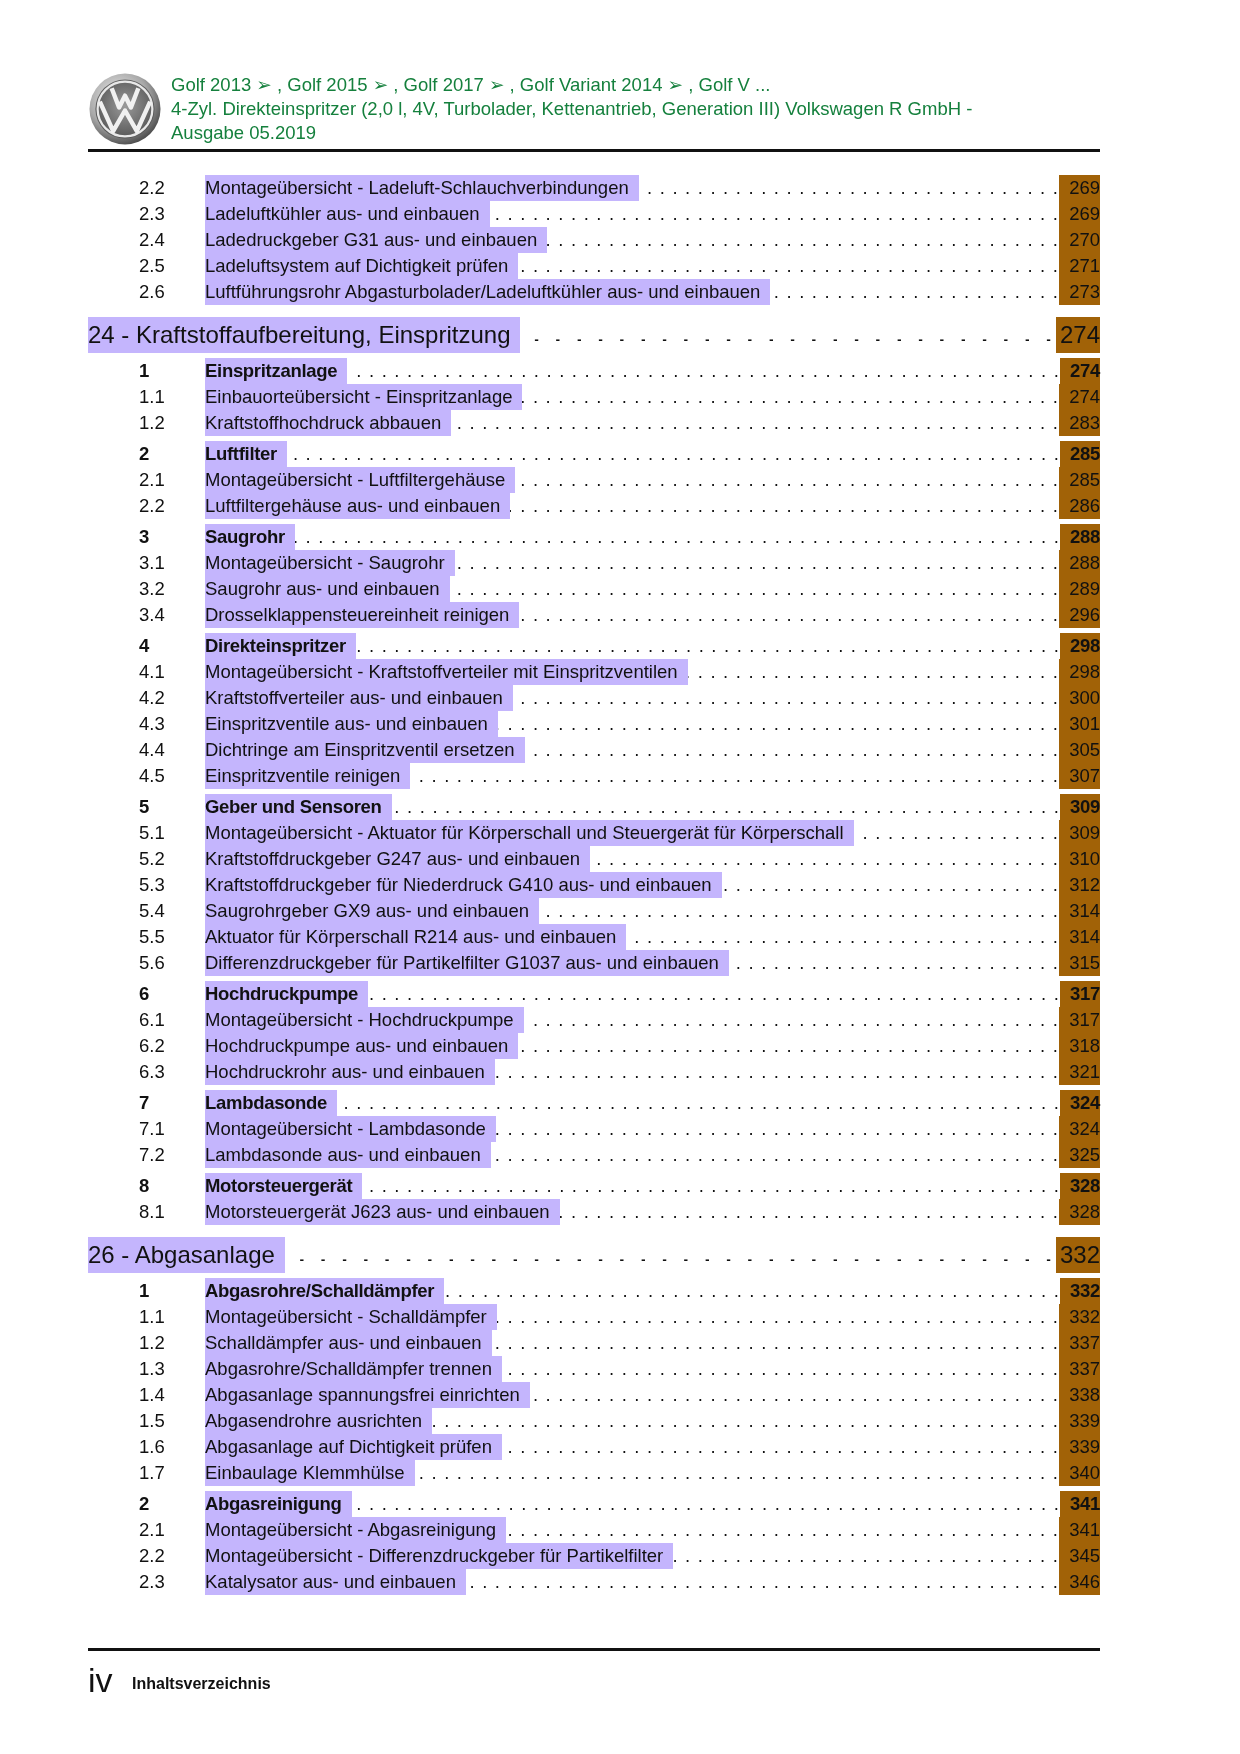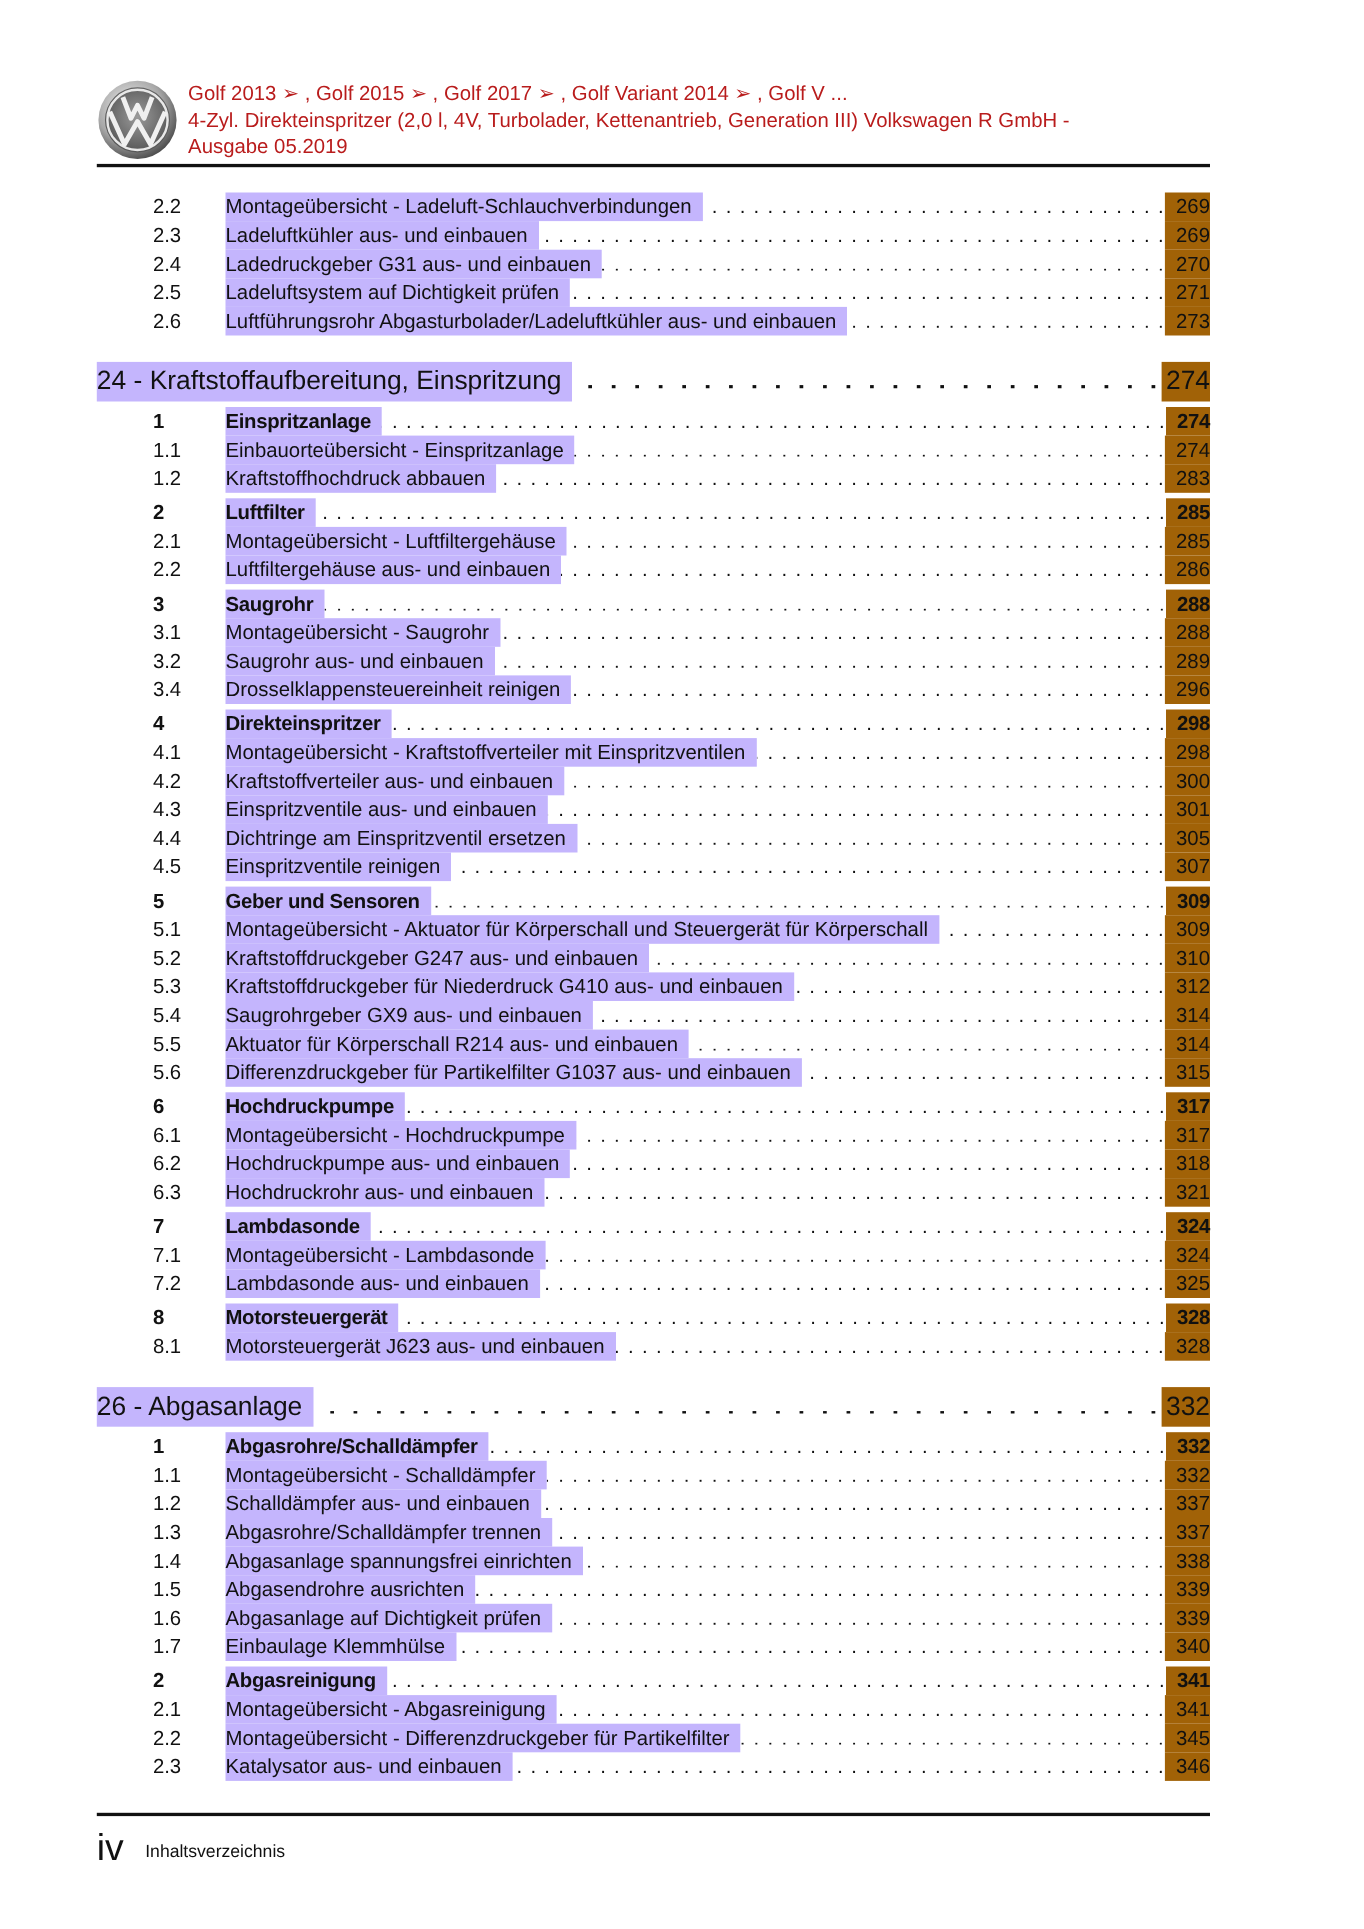--- a/index.html
+++ b/index.html
@@ -1,45 +1,45 @@
 <!DOCTYPE html>
 <html><head>
 <meta charset="utf-8">
 <style>
   html, body { margin: 0; padding: 0; background: #ffffff; }
   body { width: 1240px; height: 1754px; position: relative; overflow: hidden;
          font-family: "Liberation Sans", sans-serif; color: #111; }
   .header { position: absolute; left: 88px; top: 68px; width: 1012px; height: 84px; }
   .logo { position: absolute; left: 0; top: 4px; width: 74px; height: 74px; }
-  .header-text { position: absolute; left: 83px; top: 5px; font-size: 18.5px; line-height: 24px; color: #b91c1c; white-space: nowrap; }
+  .header-text { position: absolute; left: 83px; top: 5px; font-size: 18.5px; line-height: 24px; color: #15803d; white-space: nowrap; }
   .header-rule { position: absolute; left: 88px; top: 149px; width: 1012px; height: 3px; background: #111; }
 
   .toc { position: absolute; left: 88px; top: 175px; width: 1012px; }
   .row { position: relative; display: flex; align-items: center; white-space: nowrap; }
   .row .num { display: inline-block; }
   .row .title { display: inline-block; padding-right: 10px; background: #c4b5fd; position: relative; z-index: 1; }
   .row .leader { flex: 1; overflow: hidden; position: relative; height: 1em; align-self: baseline; }
   .row .leader::before {
     content: ". . . . . . . . . . . . . . . . . . . . . . . . . . . . . . . . . . . . . . . . . . . . . . . . . . . . . . . . . . . . . . . . . . . . . . . . . . . . . . . . . . . . . . . . . . . . . . . . . . . . . . . . . . . . . . . . . . . . . . . . . . . . . . . . . . . . . . . . . . . . . . . . . . . . . . . . . . . . . . . . .";
     position: absolute; right: 0; white-space: nowrap; letter-spacing: 1.2px;
   }
   .row .page { display: inline-block; padding-left: 10px; background: #a16207; text-align: right; }
 
   .row.sub { font-size: 18.5px; height: 26px; line-height: 26px; margin-left: 51px; }
   .row.sub .num { width: 66px; }
   .row.sect { font-size: 18.5px; height: 26px; line-height: 26px; margin-left: 51px; font-weight: bold; margin-top: 5px; letter-spacing: -0.3px; }
   .row.sect .num { width: 66px; }
   .row.sect .leader::before { font-weight: normal; }
-  .row.chap { font-size: 24px; height: 36px; line-height: 36px; margin-left: 0; margin-top: 24px; margin-bottom: 2px; }
+  .row.chap { font-size: 24px; height: 36px; line-height: 36px; margin-left: 0; margin-top: 12px; margin-bottom: 2px; }
   .row.chap .leader::before { letter-spacing: 4px; font-weight: bold; }
   .row.chap .page { padding-left: 4px; }
 
   .footer-rule { position: absolute; left: 88px; top: 1648px; width: 1012px; height: 3px; background: #111; }
   .footer-page { position: absolute; left: 88px; top: 1660px; font-size: 34px; line-height: 40px; }
-  .footer-label { position: absolute; left: 132px; top: 1674px; font-size: 16px; line-height: 20px; }
+  .footer-label { position: absolute; left: 132px; top: 1674px; font-size: 16px; line-height: 20px; font-weight: bold; }
 </style>
 </head>
 <body>
 
 <div class="header">
   <svg class="logo" viewBox="0 0 100 100">
     <defs>
       <radialGradient id="rg" cx="40%" cy="35%" r="70%">
         <stop offset="0%" stop-color="#f2f2f2"></stop>
         <stop offset="60%" stop-color="#a8a8a8"></stop>

